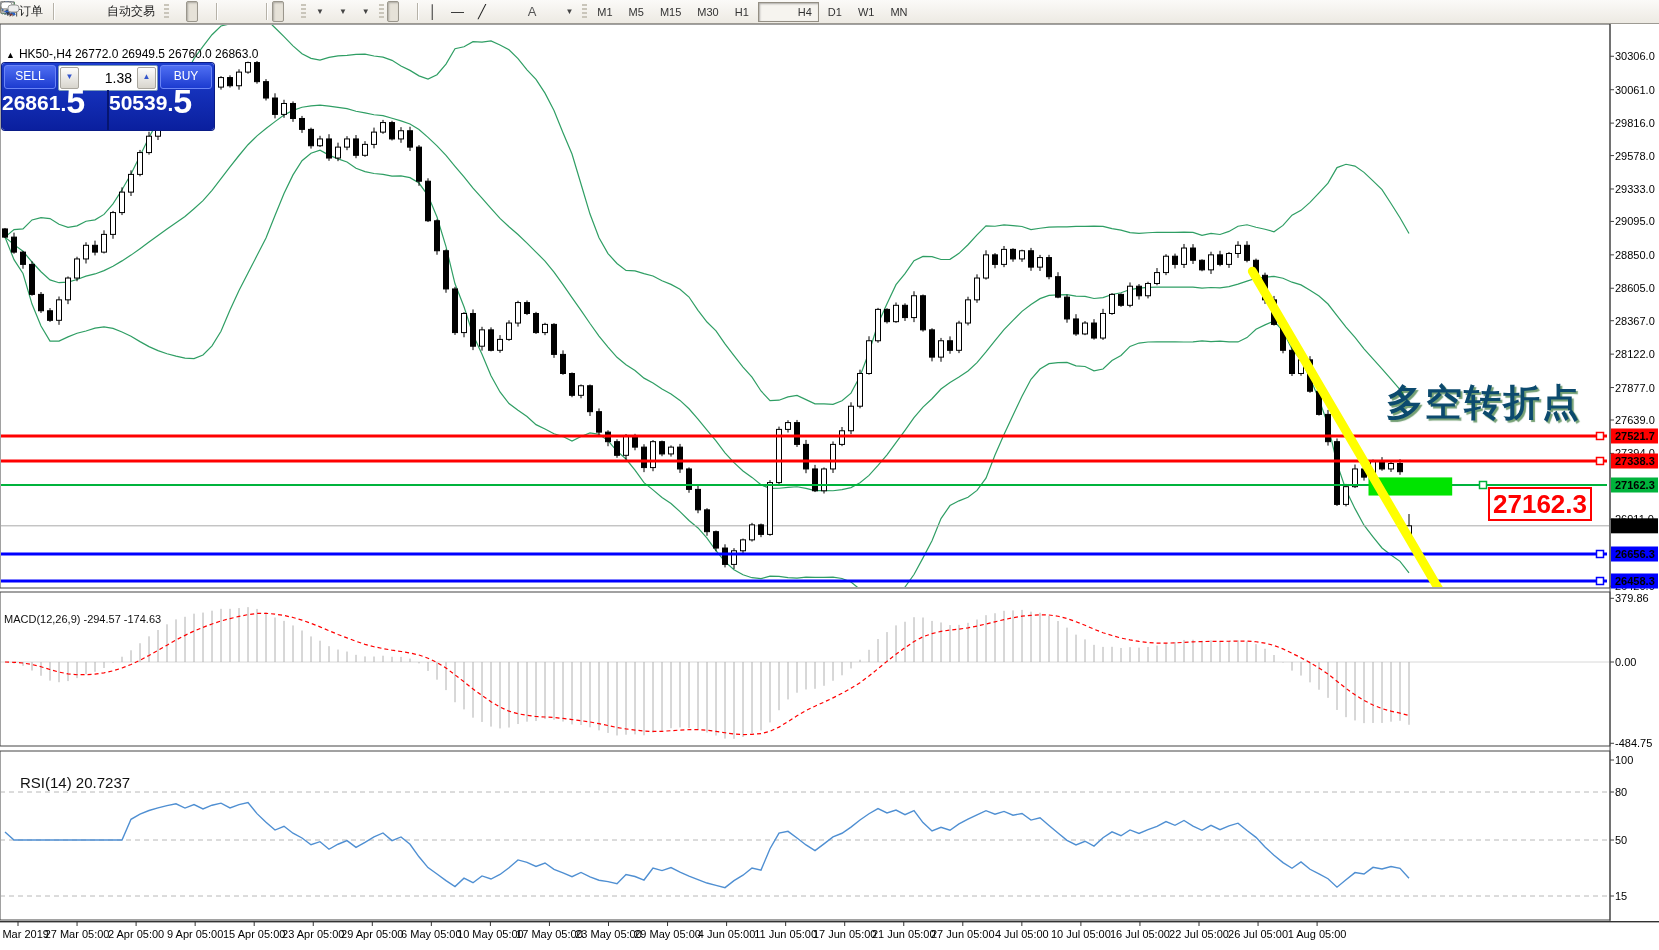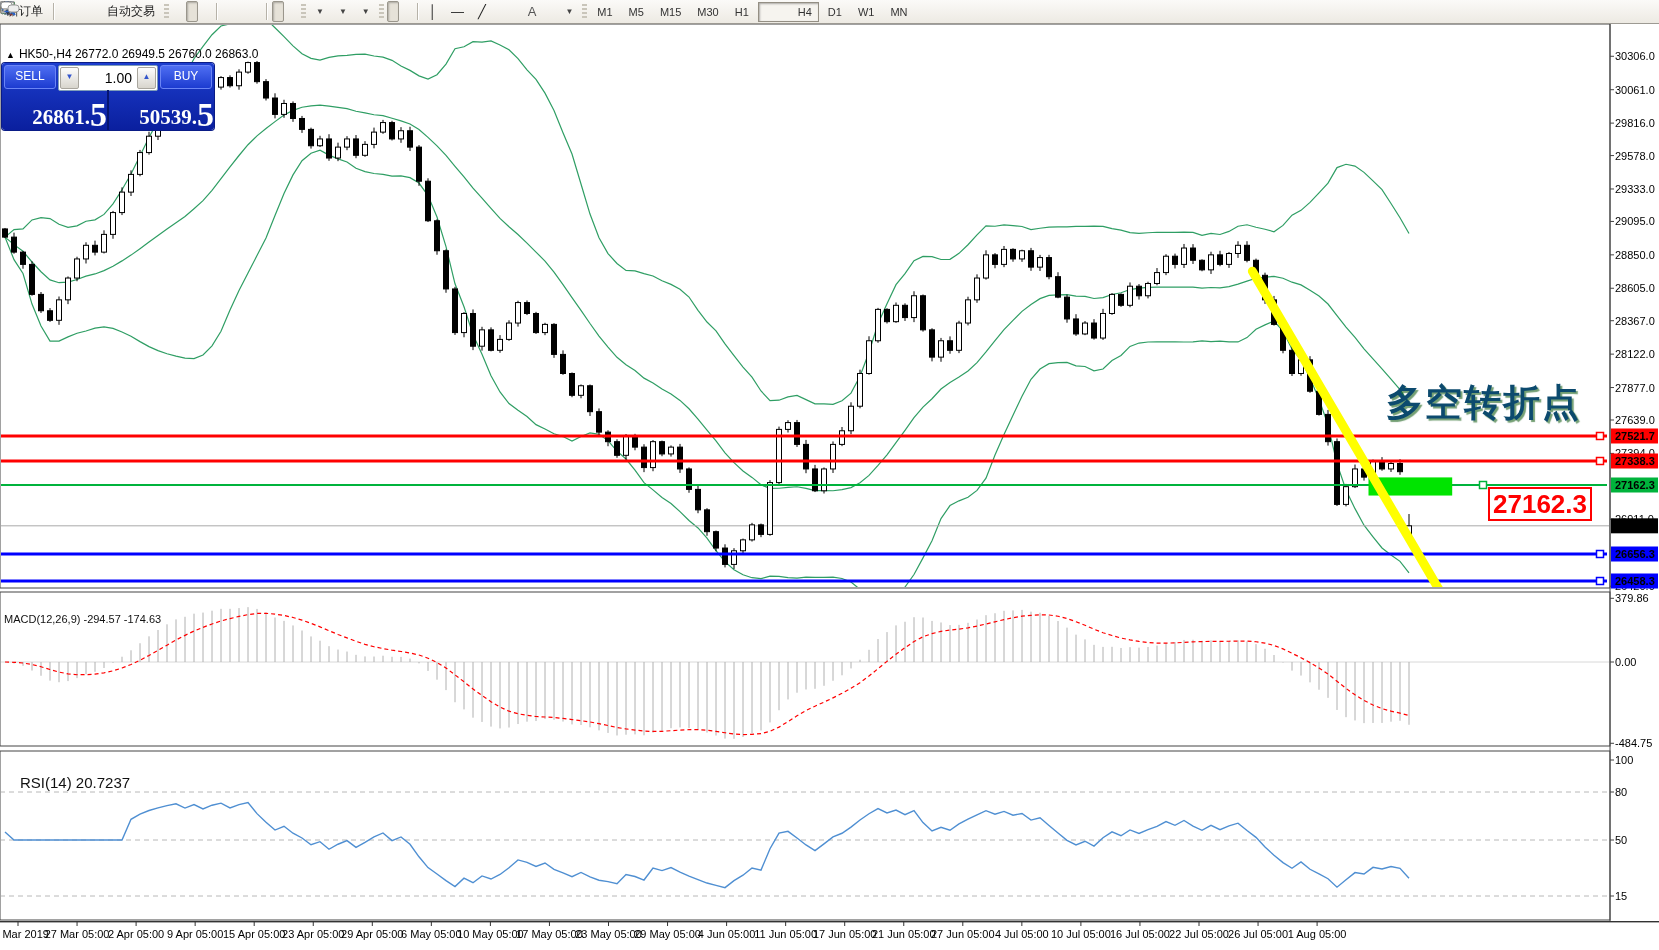--- a/index.html
+++ b/index.html
@@ -31,21 +31,21 @@
   #oneclick{left:2px;top:43px;width:212px;z-index:12;border-radius:3px;overflow:hidden;
      background:linear-gradient(#1d3ecf,#0a1f9e);box-shadow:0 0 0 1px #0a1c86;}
   .oc-row1{display:flex;align-items:flex-start;height:27px;padding:2px 2px 0 2px;box-sizing:border-box;gap:2px;}
   .oc-btn{width:50px;height:22px;border-radius:3px;background:linear-gradient(#4e6ef2,#1c3bd0);
      border:1px solid #6b85f5;color:#fff;font-size:12px;text-align:center;line-height:20px;}
   .oc-vol{flex:1;height:24px;background:#fff;border:1px solid #7f9db9;border-radius:2px;display:flex;align-items:center;}
   .oc-spin{width:17px;height:20px;margin:1px;background:linear-gradient(#fdfdfd,#d8d5cd);border:1px solid #a9a69e;
      font-size:8px;color:#3355cc;text-align:center;line-height:18px;border-radius:2px;}
   .oc-volval{flex:1;text-align:right;font-size:14px;color:#000;padding-right:4px;}
   .oc-row2{display:flex;height:40px;}
-  .oc-price{flex:1;color:#fff;display:flex;align-items:flex-end;justify-content:flex-end;padding-bottom:0;font-family:Liberation Serif, serif;}
+  .oc-price{flex:1;color:#fff;display:flex;align-items:flex-end;justify-content:flex-start;padding-bottom:14px;}
   .oc-price.sell{border-right:2px solid #061570;}
   .pmain{font-size:21px;font-weight:bold;line-height:26px;}
   .pdot{font-size:21px;font-weight:bold;}
   .ppip{font-size:34px;font-weight:bold;line-height:30px;}
   svg{position:absolute;left:0;top:0;z-index:1;}
   .axis-text{font-size:11px;fill:#000;}
 </style>
 </head>
 <body>
 
@@ -860,21 +860,21 @@
     </g>
   </svg>
 
 <div id="chart-title" class="overlay"><span class="collapse">▲</span><span>HK50-,H4 26772.0 26949.5 26760.0 26863.0</span></div>
 
 <div id="oneclick" class="overlay">
   <div class="oc-row1">
     <div class="oc-btn">SELL</div>
     <div class="oc-vol">
       <div class="oc-spin">▼</div>
-      <div class="oc-volval">1.00</div>
+      <div class="oc-volval">1.38</div>
       <div class="oc-spin">▲</div>
     </div>
     <div class="oc-btn">BUY</div>
   </div>
   <div class="oc-row2">
     <div class="oc-price sell">
         <span class="pmain">26861</span>
         <span class="pdot">.</span>
         <span class="ppip">5</span>
       </div>

